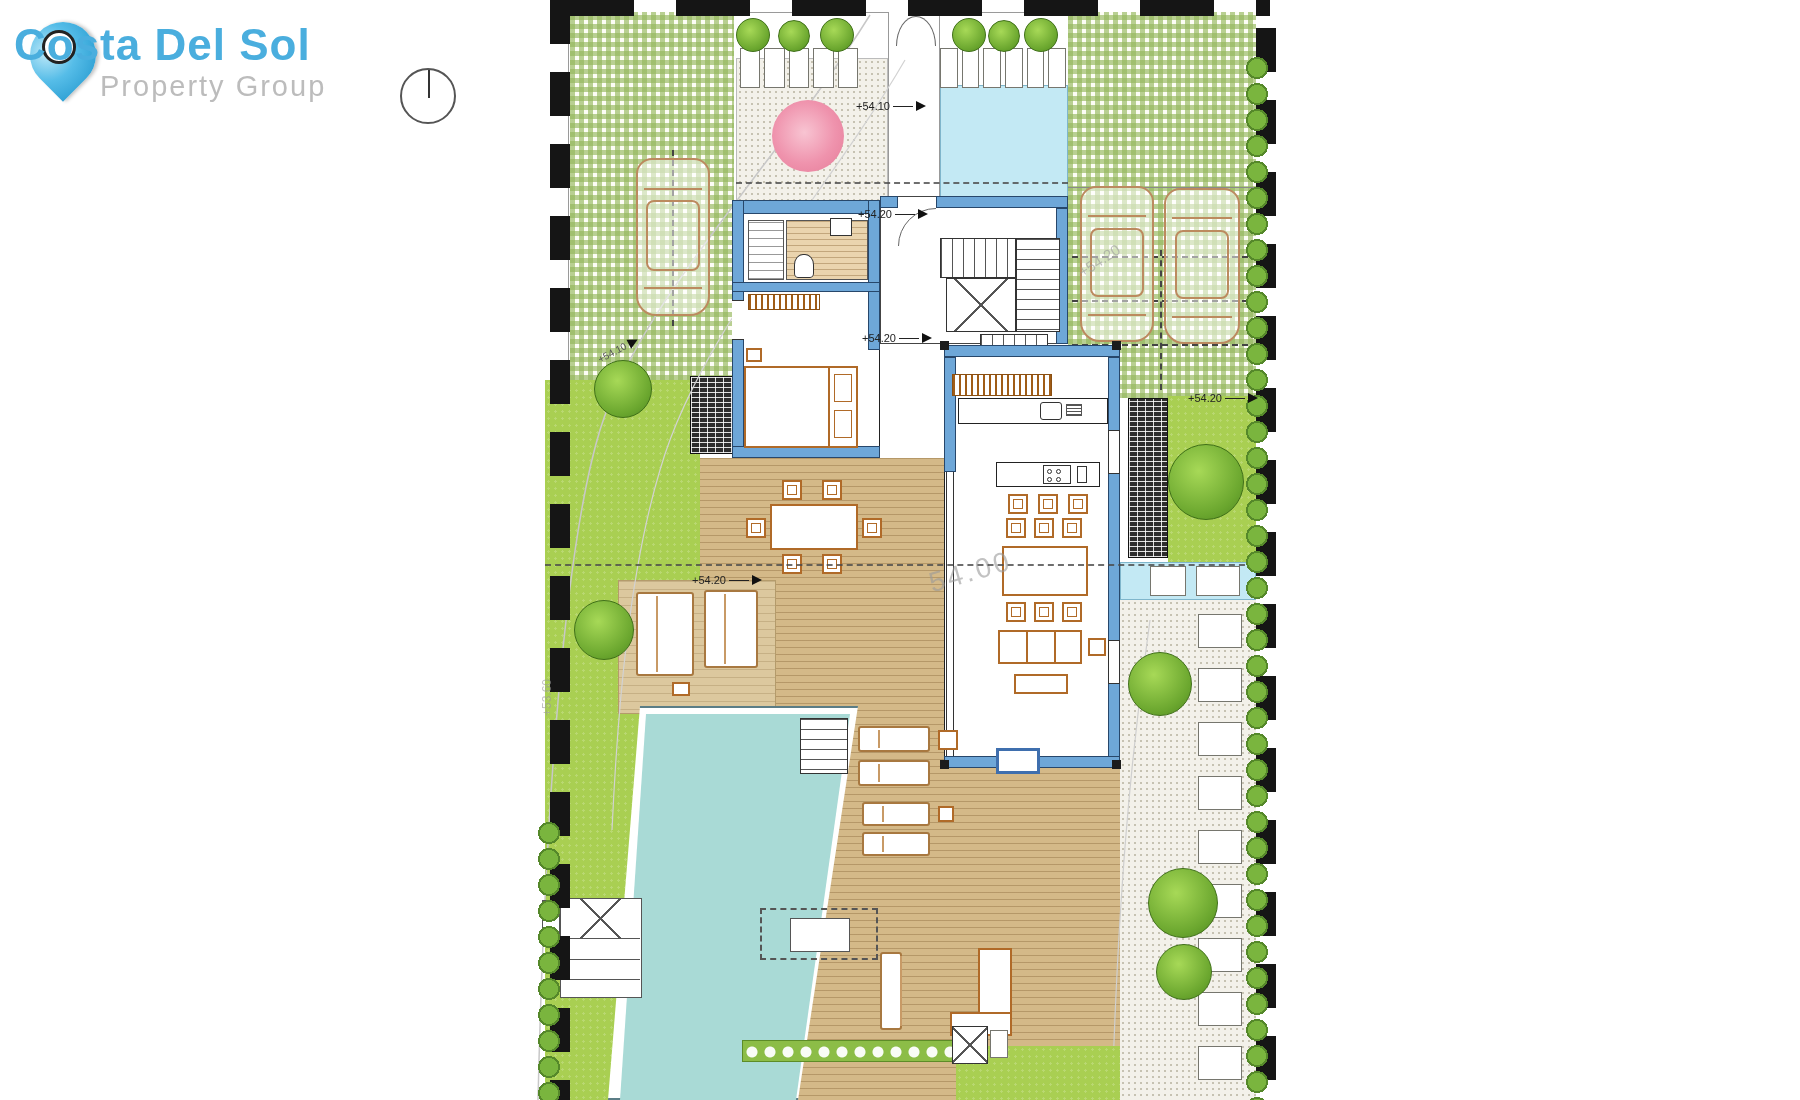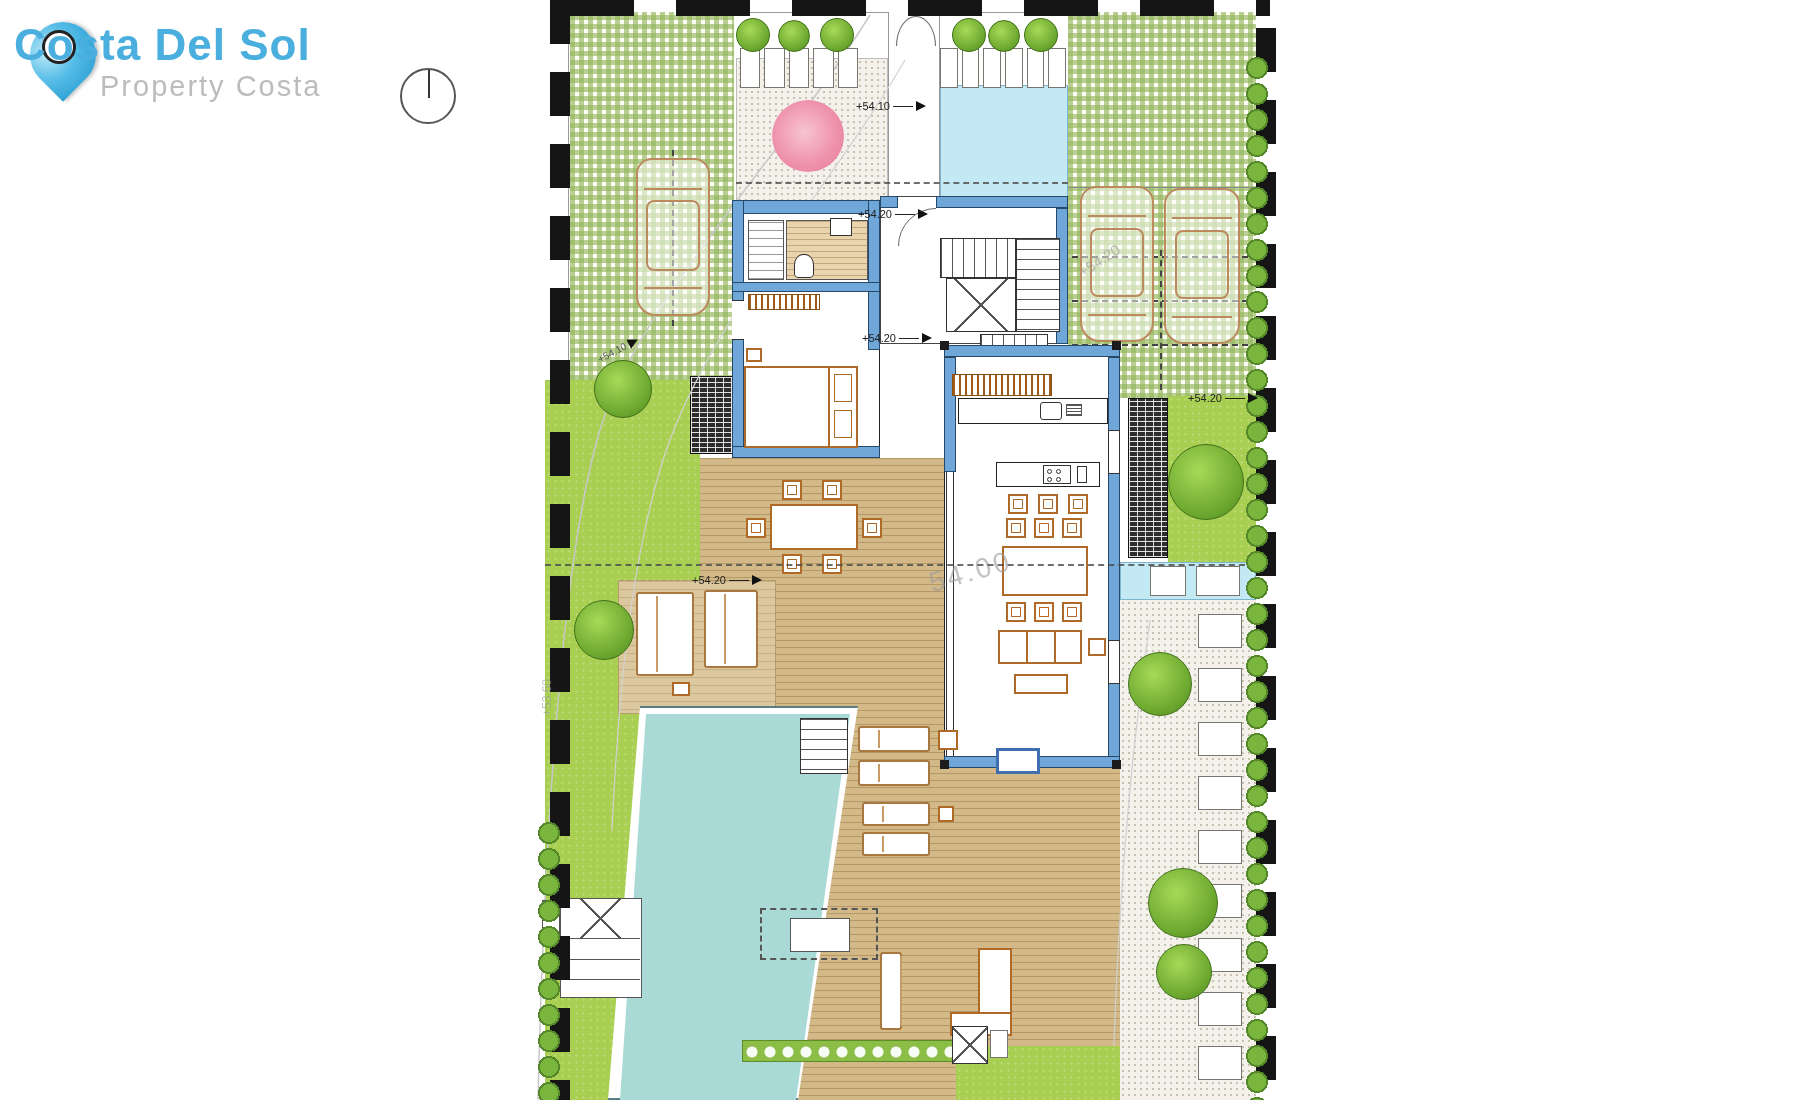--- a/index.html
+++ b/index.html
@@ -81,21 +81,21 @@
 </style>
 </head>
 <body>
 
 <div id="app">
 
   <div class="abs" style="left:14px;top:8px;width:330px;height:110px;">
     <div class="abs pin" style="left:16px;top:14px;"></div>
     <div class="abs pin-hole" style="left:28px;top:22px;"></div>
     <div class="abs brand-name" style="left:0;top:12px;">Costa Del Sol</div>
-    <div class="abs brand-tag" style="left:86px;top:62px;">Property Costa</div>
+    <div class="abs brand-tag" style="left:86px;top:62px;">Property Group</div>
   </div>
 
   <div class="abs" style="left:400px;top:68px;width:56px;height:56px;border:2px solid #555;border-radius:50%;">
     <div class="abs" style="left:26px;top:0;width:2px;height:28px;background:#333;"></div>
   </div>
 
   <div class="abs" style="left:1592px;top:610px;width:2px;height:490px;background:#222;"></div>
   <div class="abs" style="left:1592px;top:610px;width:66px;height:2px;background:#222;"></div>
 
   <div class="abs" style="left:0;top:0;width:1800px;height:1100px;">

